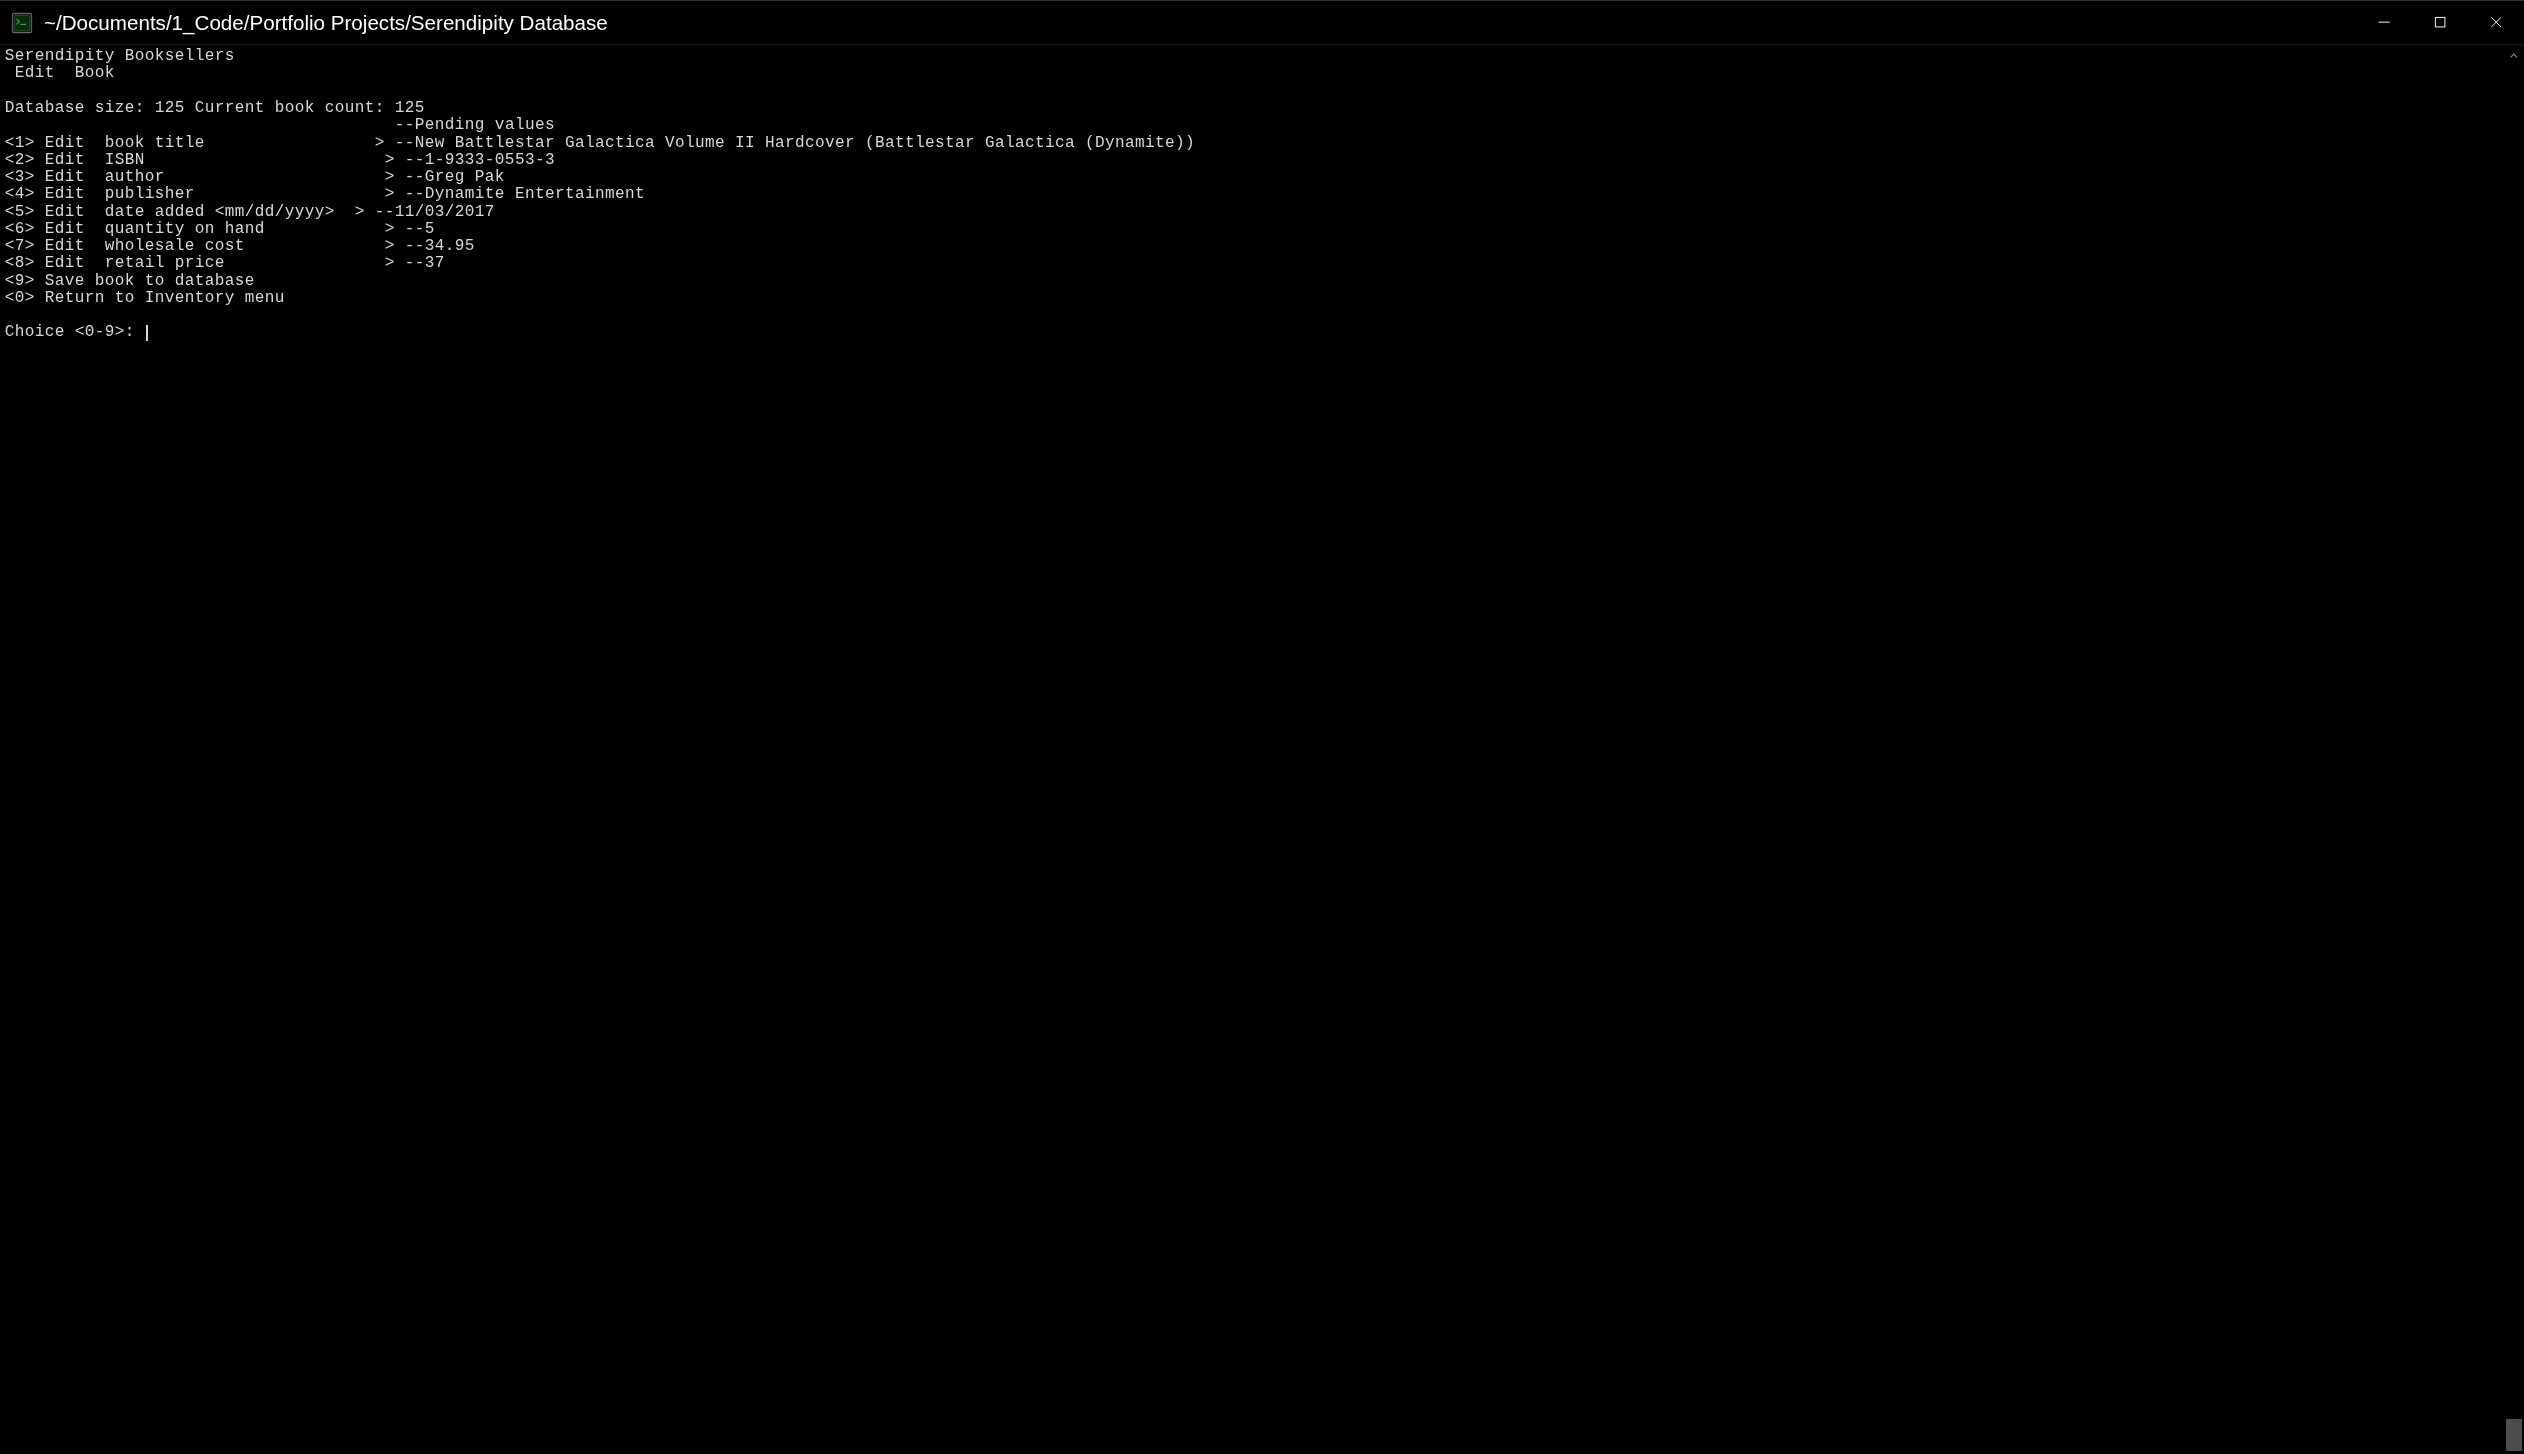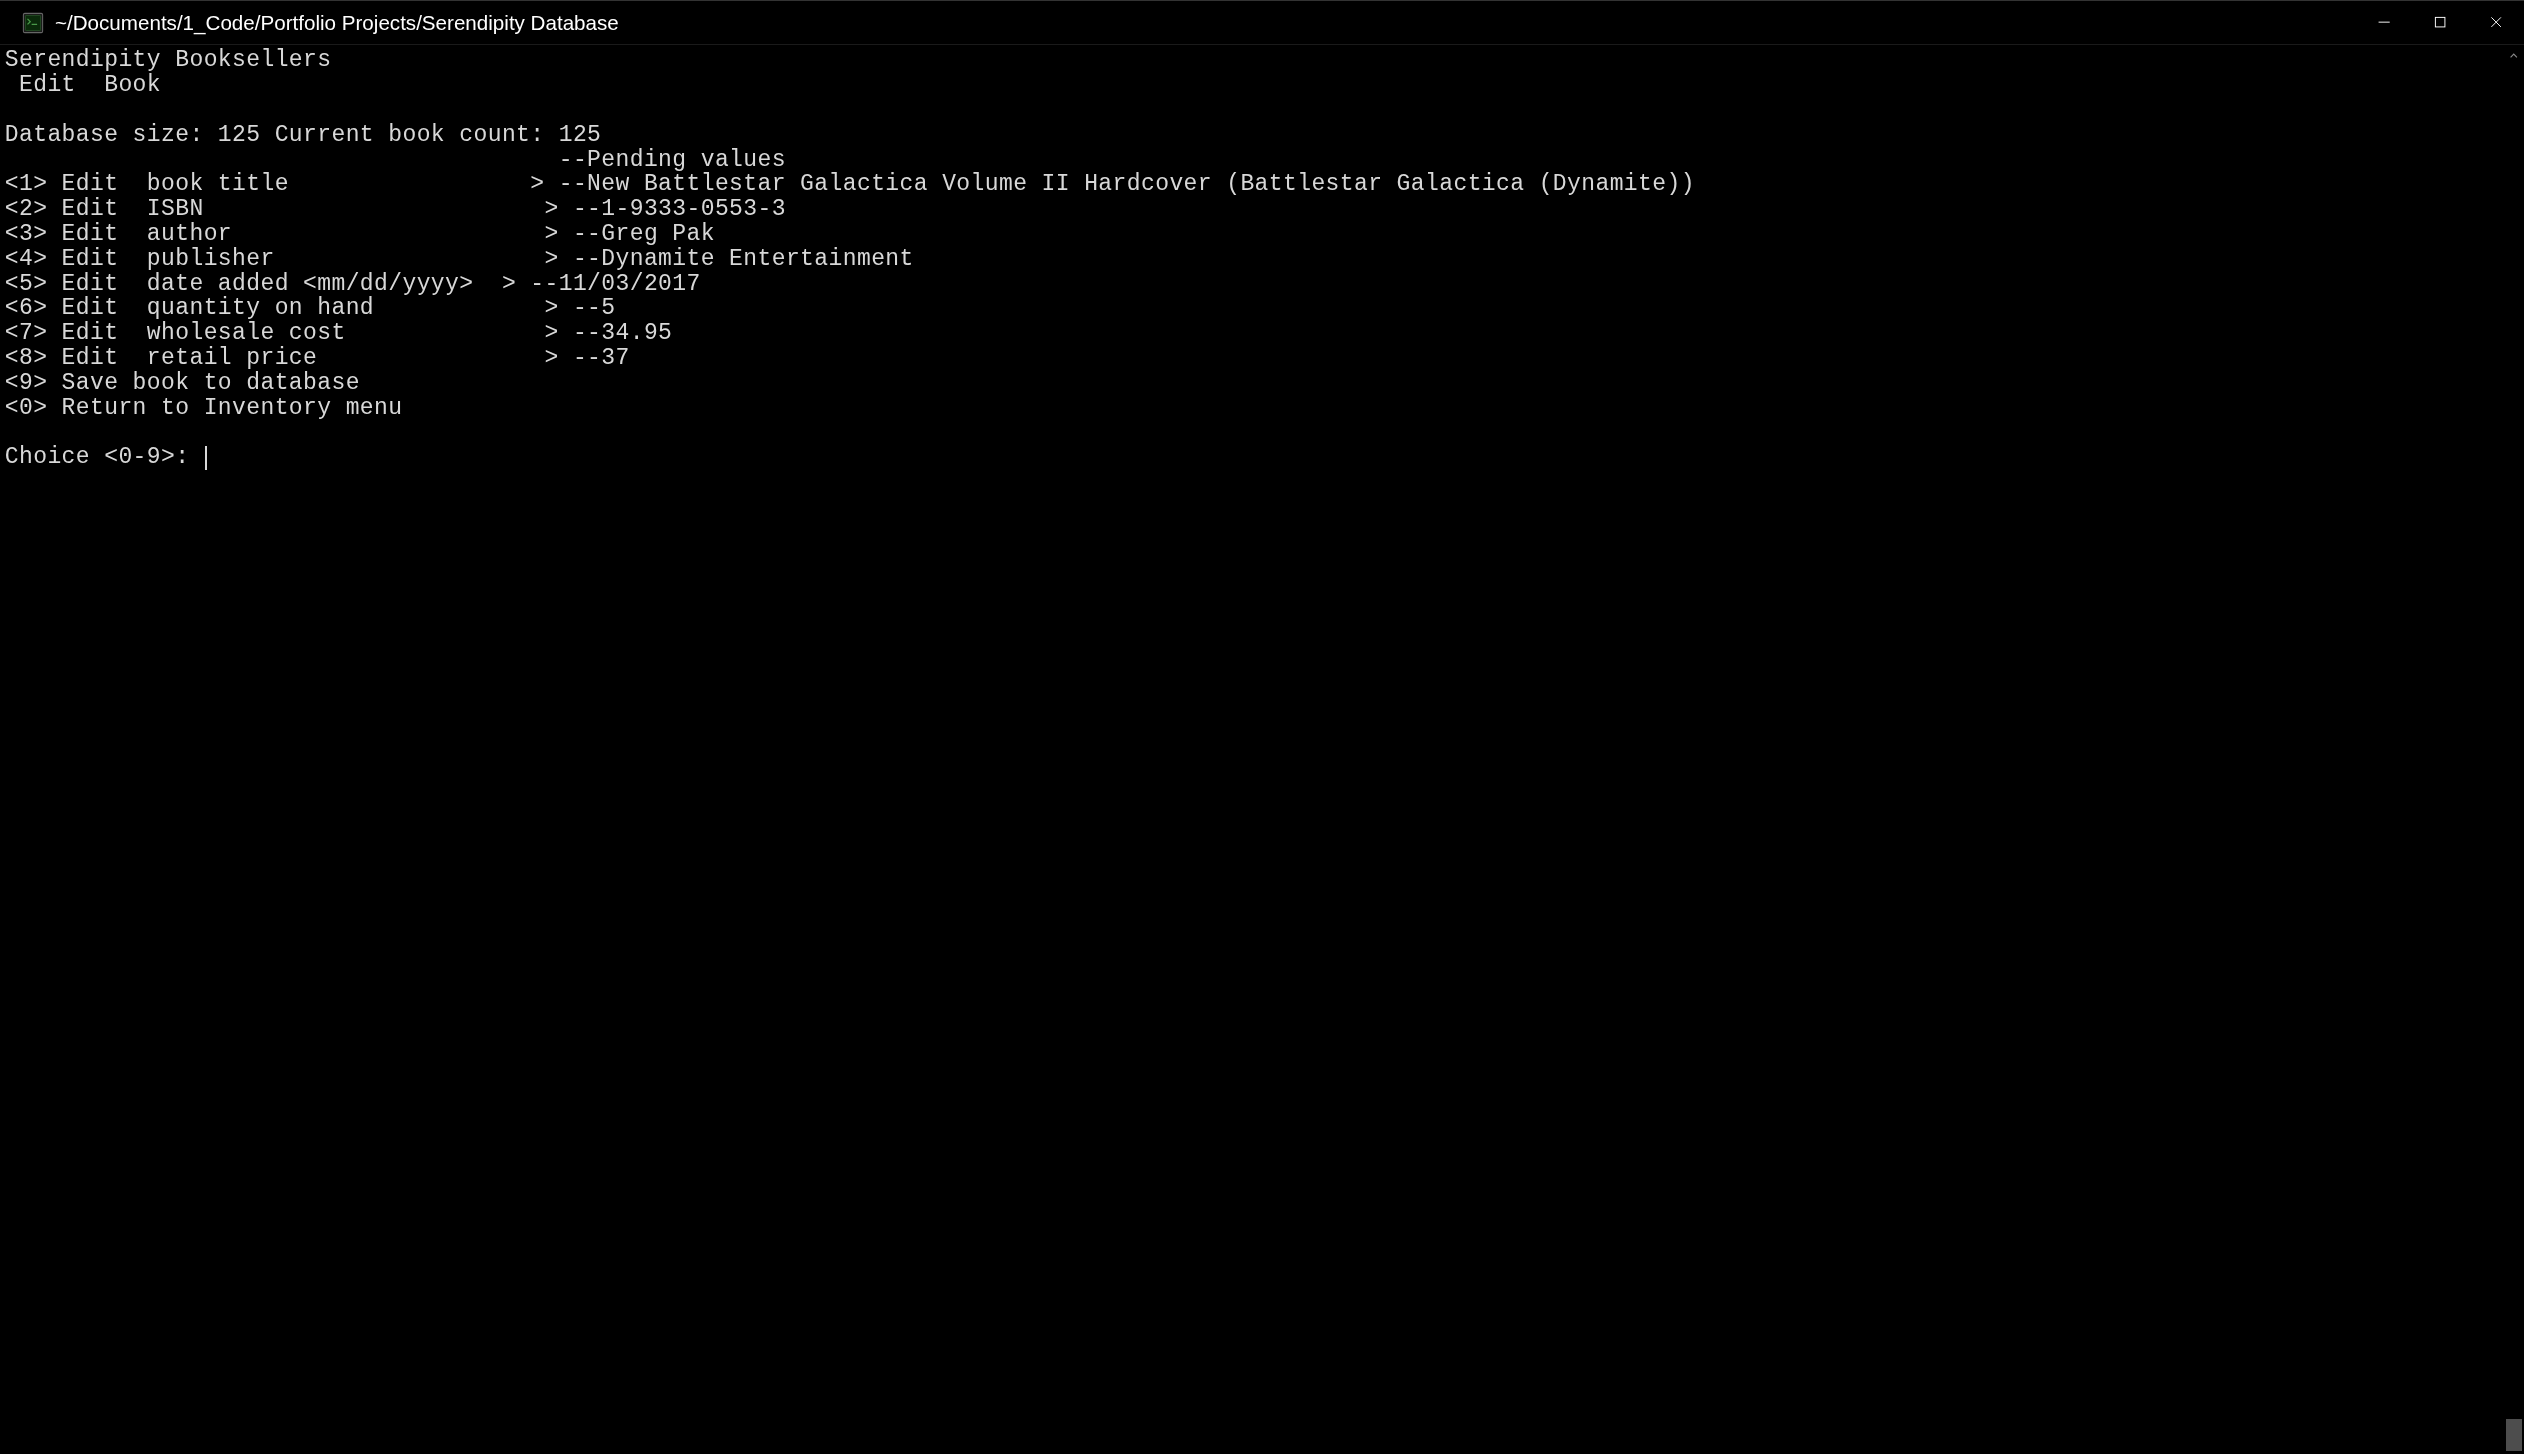--- a/index.html
+++ b/index.html
@@ -19,21 +19,21 @@
       display: flex;
       flex-direction: column;
       background: #000;
       border-top: 0.8px solid #333;
     }
     .titlebar {
       height: 44px;
       background: #000;
       display: flex;
       align-items: center;
-      padding-left: 22px;
+      padding-left: 11px;
       border-bottom: 0.8px solid #1a1a1a;
     }
     .app-icon {
       width: 22px;
       height: 22px;
       margin-right: 11px;
       display: flex;
       align-items: center;
       justify-content: center;
     }
@@ -68,21 +68,21 @@
       fill: none;
     }
     .terminal-area {
       flex: 1;
       display: flex;
       position: relative;
     }
     .terminal {
       flex: 1;
       padding: 3.2px 4.8px;
-      font-size: 23px;
+      font-size: 16px;
       line-height: 1.08;
       white-space: pre-wrap;
       word-break: break-all;
       color: #d8d8d8;
       font-weight: 500;
       letter-spacing: 0.4px;
     }
     .scrollbar {
       width: 20.6px;
       background: #000;

